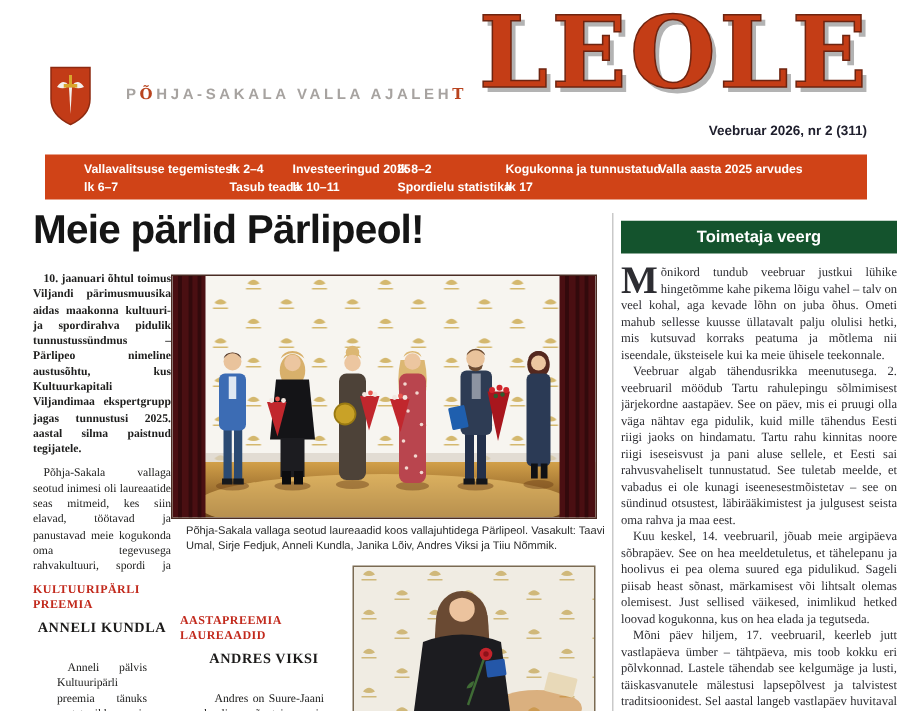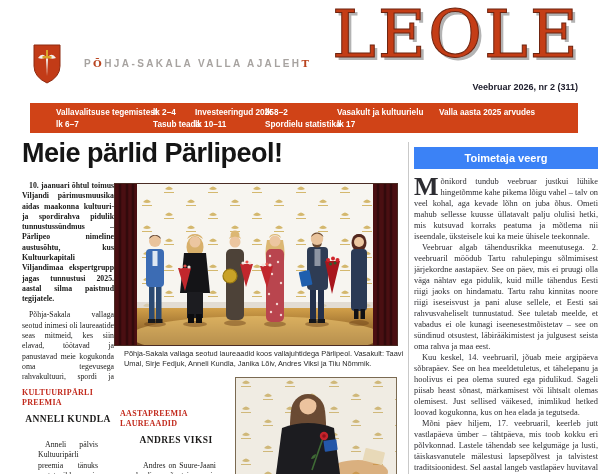--- a/index.html
+++ b/index.html
@@ -5,21 +5,21 @@
   html,body{margin:0;padding:0;}
   body{width:600px;height:474px;overflow:hidden;background:#ffffff;position:relative;
        font-family:"Liberation Sans",sans-serif;}
   .abs{position:absolute;}
 
   
   #crest{left:33px;top:44px;width:28px;height:40px;}
   #tagline{left:70px;top:58px;font-size:10px;font-weight:bold;letter-spacing:2.4px;
            color:#a7a3a0;white-space:nowrap;padding-left:14px;}
   #tagline .sword{color:#b9441f;font-family:"DejaVu Serif",serif;}
-  #masthead{right:20px;top:2px;font-family:"DejaVu Serif",serif;font-weight:normal;
+  #masthead{right:20px;top:2px;font-family:"DejaVu Serif",serif;font-weight:bold;
             font-size:66px;line-height:1;color:#c43d16;letter-spacing:2px;
             text-shadow:3px 3px 0 #b3b3b3;-webkit-text-stroke:1px #6e2410;}
   #issue{right:22px;top:82px;font-size:9px;font-weight:bold;color:#20202e;text-align:right;}
 
   
   #navbar{left:30px;top:103px;width:548px;height:30px;background:#d04317;color:#fff;}
   #navgrid{display:grid;grid-template-columns:97px 42px 70px 72px 102px auto;
            padding:4px 0 0 26px;row-gap:1px;font-size:8.2px;font-weight:bold;line-height:11px;}
   #navgrid span{white-space:nowrap;}
 
@@ -45,21 +45,21 @@
            text-align:center;color:#1c1b1a;letter-spacing:.4px;margin:0 0 6px 0;}
   .secbody{font-family:"Liberation Serif",serif;font-size:7.8px;line-height:1.32;
            color:#20201f;text-align:justify;margin:16px;text-indent:7px;}
   #sec1{left:22px;top:388px;width:92px;height:86px;overflow:hidden;}
   #sec2{left:120px;top:409px;width:112px;height:86px;overflow:hidden;}
   #photo2{left:236px;top:378px;width:160px;height:96px;outline:1px solid #7a6a52;}
 
   
   #divider{left:408px;top:142px;width:1px;height:332px;background:#c9c9c9;}
   #editor{left:414px;top:147px;width:184px;height:327px;overflow:hidden;}
-  #editor-title{background:#3b82f6;color:#fff;font-weight:bold;font-size:11px;
+  #editor-title{background:#14532d;color:#fff;font-weight:bold;font-size:11px;
                 text-align:center;padding:5px 0;margin-bottom:7px;}
   #editor .body{font-family:"Liberation Serif",serif;font-size:8.4px;line-height:1.31;
                 color:#2d2d32;text-align:justify;}
   #editor .body p{margin:0;text-indent:8px;}
   #editor .body p.first{text-indent:0;}
   .dropcap{float:left;font-family:"Liberation Serif",serif;font-weight:bold;
            font-size:26px;line-height:21px;padding-right:2px;color:#2d2d32;}
 </style>
 </head>
 <body>
@@ -80,21 +80,21 @@
 <div class="abs" id="masthead">LEOLE</div>
 
 <div class="abs" id="issue">Veebruar 2026, nr 2 (311)</div>
 
 <div class="abs" id="navbar">
   <div id="navgrid">
     <span>Vallavalitsuse tegemistest</span>
     <span>lk 2–4</span>
     <span>Investeeringud 2025</span>
     <span>lk 8–2</span>
-    <span>Vasakult ja kultuurielu</span>
+    <span>Kogukonna ja tunnustatud</span>
     <span>Valla aasta 2025 arvudes</span>
     <span>lk 6–7</span>
     <span>Tasub teada</span>
     <span>lk 10–11</span>
     <span>Spordielu statistika</span>
     <span>lk 17</span>
   </div>
 </div>
 
 <div class="abs" id="headline">Meie pärlid Pärlipeol!</div>

